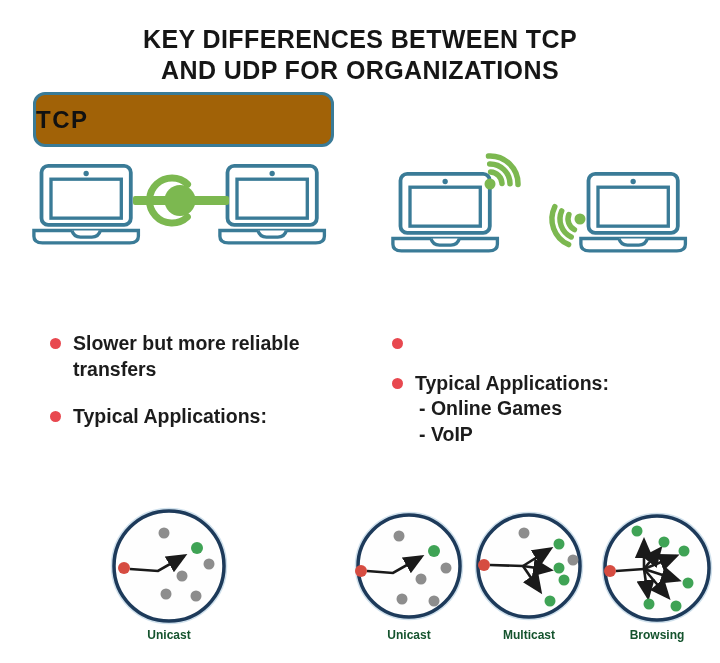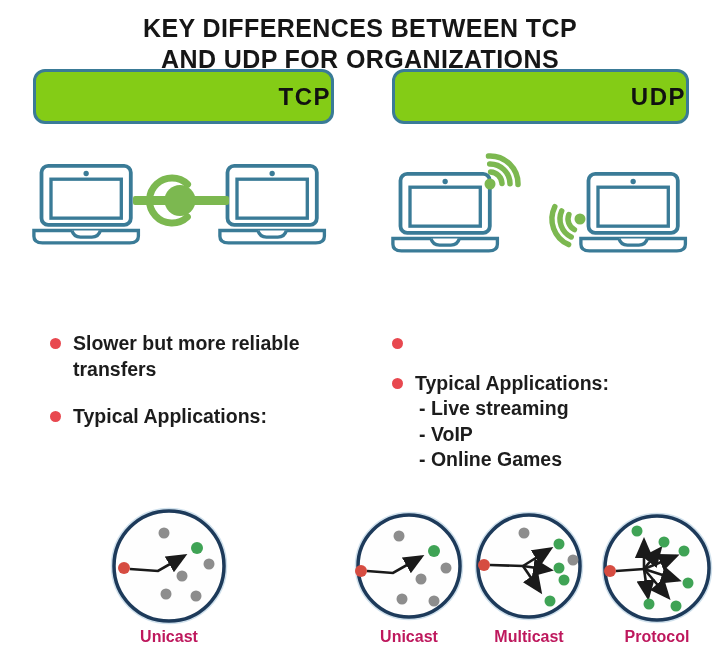--- a/index.html
+++ b/index.html
@@ -1,27 +1,27 @@
 <!DOCTYPE html>
 <html><head>
 <meta charset="utf-8">
 <style>
   html,body{margin:0;padding:0;background:#fff;}
   .canvas{
     position:relative;width:720px;height:663px;background:#ffffff;
     font-family:"Liberation Sans",sans-serif;color:#1b1b1b;overflow:hidden;
   }
   .title{
-    position:absolute;left:0;right:0;top:8px;margin:5px;
+    position:absolute;left:0;right:0;top:8px;margin:16px;
     text-align:center;font-size:25px;font-weight:bold;letter-spacing:.4px;
     line-height:31px;white-space:pre-line;color:#161616;
   }
   .proto-box{
-    position:absolute;top:69px;height:49px;border:3.5px solid #3a7b97;
-    border-radius:12px;background:#84cc16;display:flex;align-items:center;justify-content:flex-end;
+    position:absolute;top:92px;height:49px;border:3.5px solid #3a7b97;
+    border-radius:12px;background:#a16207;display:flex;align-items:center;justify-content:flex-start;
     font-size:24px;font-weight:bold;letter-spacing:1.5px;color:#111;
   }
   .proto-box.tcp{left:33px;width:295px;}
   .proto-box.udp{left:392px;width:291px;}
   .gfx{position:absolute;}
   .bullets{position:absolute;top:330px;}
   .bullets.tcp{left:50px;width:305px;}
   .bullets.udp{left:392px;width:315px;}
   .bullet-row{display:flex;align-items:flex-start;margin-bottom:21px;}
   .bullet-dot{
@@ -30,21 +30,21 @@
   }
   .bullet-text{
     font-size:19.5px;font-weight:600;line-height:26px;color:#1c1c1c;
   }
   .bullets.tcp .bullet-text{max-width:258px;}
   .bullets.udp .bullet-text{max-width:275px;}
   .app-list{margin:0;padding:0 0 0 4px;list-style:none;}
   .app-list li{font-size:19.5px;font-weight:600;line-height:25.5px;color:#1c1c1c;}
   .cast-label{
     position:absolute;top:628px;text-align:center;
-    font-size:16px;font-weight:600;color:#be185d;
+    font-size:12px;font-weight:600;color:#14532d;
   }
   .lbl-tcp-unicast{left:108px;width:122px;}
   .lbl-udp-unicast{left:353px;width:112px;}
   .lbl-udp-multicast{left:473px;width:112px;}
   .lbl-udp-broadcast{left:596px;width:122px;}
   .defs-holder{position:absolute;width:0;height:0;overflow:hidden;}
 </style>
 </head>
 <body>
 
@@ -64,23 +64,20 @@
       </marker>
     </defs>
   </svg>
 
   <h1 class="title">KEY DIFFERENCES BETWEEN TCP
 AND UDP FOR ORGANIZATIONS</h1>
 
   <div class="proto-box tcp">
     <span>TCP</span>
   </div>
-  <div class="proto-box udp">
-    <span>UDP</span>
-  </div>
 
   <svg class="gfx" style="left:26px;top:162px;" width="336" height="92" viewBox="0 0 336 92">
     <use href="#laptop" transform="translate(6,2) scale(0.95)"></use>
     <use href="#laptop" transform="translate(192,2) scale(0.95)"></use>
     <g>
       <rect x="107" y="34" width="96" height="9" rx="2" fill="#7cb850"></rect>
       <circle cx="146" cy="38.5" r="22.5" fill="none" stroke="#7cb850" stroke-width="7" stroke-linecap="round" stroke-dasharray="104 38" transform="rotate(47 146 38.5)"></circle>
       <circle cx="154" cy="38.5" r="15.5" fill="#7cb850"></circle>
     </g>
   </svg>
@@ -117,23 +114,22 @@
 
   <div class="bullets udp">
     <div class="bullet-row">
       <span class="bullet-dot"></span>
     </div>
     <div class="bullet-row">
       <span class="bullet-dot"></span>
       <div class="bullet-text">
         <div>Typical Applications:</div>
         <ul class="app-list">
-          <li>- Live streaming</li>
+          <li>- Online Games</li>
           <li>- VoIP</li>
-          <li>- Online Games</li>
         </ul>
       </div>
     </div>
   </div>
 
   <svg class="gfx" style="left:108px;top:506px;" width="122" height="120" viewBox="0 0 122 120">
     <circle cx="61" cy="60" r="57" fill="none" stroke="#cfe0ec" stroke-width="2.5"></circle>
     <circle cx="61" cy="60" r="55" fill="#fefefe" stroke="#1d3a5a" stroke-width="3.5"></circle>
     <g fill="#8d8d8d">
       <circle cx="56" cy="27" r="5.5"></circle>
@@ -200,15 +196,15 @@
     <circle cx="14" cy="60" r="6" fill="#d64c41"></circle>
     <g fill="#3fa355">
       <circle cx="41" cy="20" r="5.5"></circle>
         <circle cx="68" cy="31" r="5.5"></circle>
       <circle cx="88" cy="40" r="5.5"></circle>
         <circle cx="92" cy="72" r="5.5"></circle>
       <circle cx="53" cy="93" r="5.5"></circle>
         <circle cx="80" cy="95" r="5.5"></circle>
     </g>
   </svg>
-  <div class="cast-label lbl-udp-broadcast">Protocol</div>
+  <div class="cast-label lbl-udp-broadcast">Browsing</div>
 
 </div>
 
 </body></html>

